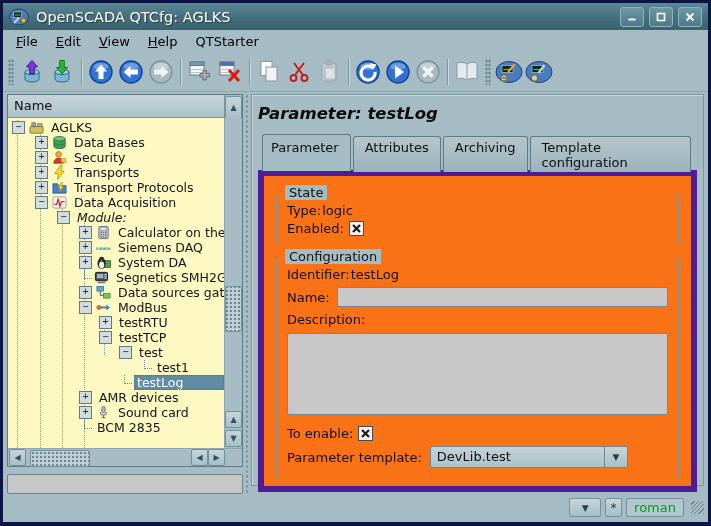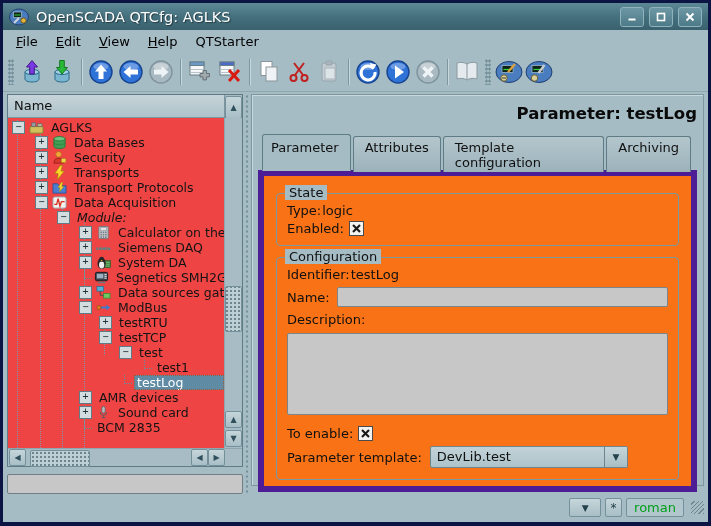--- a/index.html
+++ b/index.html
@@ -22,21 +22,21 @@
   .mn{text-decoration:underline;}
   
   .toolbar{height:38px;flex:none;display:flex;align-items:center;padding:0 2px;border-bottom:1px solid #8fa6ae;}
   .tb-grip{width:6px;height:26px;margin:0 3px;flex:none;
            background-image:radial-gradient(#74909b 1px,transparent 1.3px);background-size:3px 4px;}
   .tb-btn{width:30px;height:30px;flex:none;display:flex;align-items:center;justify-content:center;}
   .tb-sep{width:1px;height:26px;background:#7d97a1;margin:0 4px;box-shadow:1px 0 0 #c9d8dd;flex:none;}
   
   .main{flex:1;display:flex;padding:2px 4px;min-height:0;align-items:flex-start;}
   .left{width:236px;flex:none;display:flex;flex-direction:column;}
-  .tree-widget{height:371px;border:1px solid #5f7b85;background:#ef4444;display:flex;flex-direction:column;}
+  .tree-widget{height:371px;border:1px solid #5f7b85;background:#fef9c3;display:flex;flex-direction:column;}
   .tree-top{display:flex;height:23px;flex:none;}
   .tree-header{flex:1;background:linear-gradient(#c6d4d9,#adc2c9);border-bottom:1px solid #7d97a1;
                border-right:1px solid #7d97a1;font-size:13px;color:#101010;padding:3px 6px 0;}
   .sbtn{background:linear-gradient(#c6d6da,#a8bec6);border:1px solid #73909b;border-radius:2px;
         color:#2f505c;font-size:8px;line-height:8px;display:flex;align-items:center;justify-content:center;}
   .vup{width:16px;height:21px;margin:1px 0 0 0;}
   .tree-body{flex:1;display:flex;min-height:0;}
   .tree-viewport{flex:1;position:relative;overflow:hidden;padding-top:2px;}
   .gline{position:absolute;top:2px;bottom:0;width:0;border-left:1px dotted #7e99a3;}
   .vscroll{width:17px;flex:none;display:flex;flex-direction:column;background:#a7bcc4;border-left:1px solid #8fa6ae;}
@@ -65,21 +65,21 @@
   .trow.sel .tlabel{flex:1;background:#5f8ca4;color:#ffffff;outline:1px dotted #9a5a3a;outline-offset:-1px;}
   
   .left-input{margin-top:7px;height:18px;background:#c7c7c7;border:1px solid #6f7f85;border-radius:2px;
               font-size:12px;padding:0 4px;font-family:inherit;}
   .splitter{width:8px;flex:none;align-self:stretch;
             background-image:radial-gradient(#74909b 0.8px,transparent 1.1px);background-size:4px 5px;
             background-position:2px 120px;background-repeat:repeat-y;}
   
   .right{flex:1;height:382px;border:1px solid #7d97a1;box-shadow:inset 1px 1px 0 #c9d8dd;
          background:#a6bcc4;padding:2px 6px 6px;display:flex;flex-direction:column;}
-  .panel-title{text-align:right;font-weight:bold;font-size:16.5px;color:#0a0a0a;padding:7px 0 11px;}
+  .panel-title{text-align:left;font-weight:bold;font-style:italic;font-size:16.5px;color:#0a0a0a;padding:7px 0 11px;}
   .tabs{display:flex;padding:0 4px;position:relative;z-index:2;}
   .tab{border:1px solid #5f7b85;border-bottom:none;border-radius:3px 3px 0 0;padding:3px 11px 2px;
        font-size:13px;color:#101010;background:linear-gradient(#b4c6cc,#9cb2bb);margin-right:2px;position:relative;top:2px;}
   .tab.active{background:#a6bcc4;top:0;padding-top:5px;z-index:3;border-bottom:1px solid #a6bcc4;margin-bottom:-1px;padding-left:8px;}
   .tab-content{border:6px solid #4c1d95;flex:1;padding:6px 10px;position:relative;z-index:1;background:#f97316;}
   .group{border:1px solid #7d99a3;border-radius:4px;position:relative;margin:11px 2px 0;padding:6px 10px;}
   .group-legend{position:absolute;top:-9px;left:8px;background:#a6bcc4;padding:0 4px;font-size:13px;color:#101010;}
   .line{font-size:13px;color:#101010;margin:3px 0;display:flex;align-items:center;}
   .bold{font-weight:normal;margin-left:1px;}
   .checkbox{display:inline-flex;width:13px;height:13px;background:#f2f2f0;border:1px solid #4a4a4a;
@@ -512,22 +512,22 @@
     </div>
 
     <div class="splitter"></div>
 
     <div class="right">
       <div class="panel-title">Parameter: testLog</div>
 
       <div class="tabs">
         <div class="tab active">Parameter</div>
         <div class="tab">Attributes</div>
+        <div class="tab">Archiving</div>
         <div class="tab">Template configuration</div>
-        <div class="tab">Archiving</div>
       </div>
 
       <div class="tab-content">
 
         <div class="group">
           <div class="group-legend">State</div>
           <div class="line">
             <span>Type:</span>
             <span class="bold">logic</span>
           </div>

